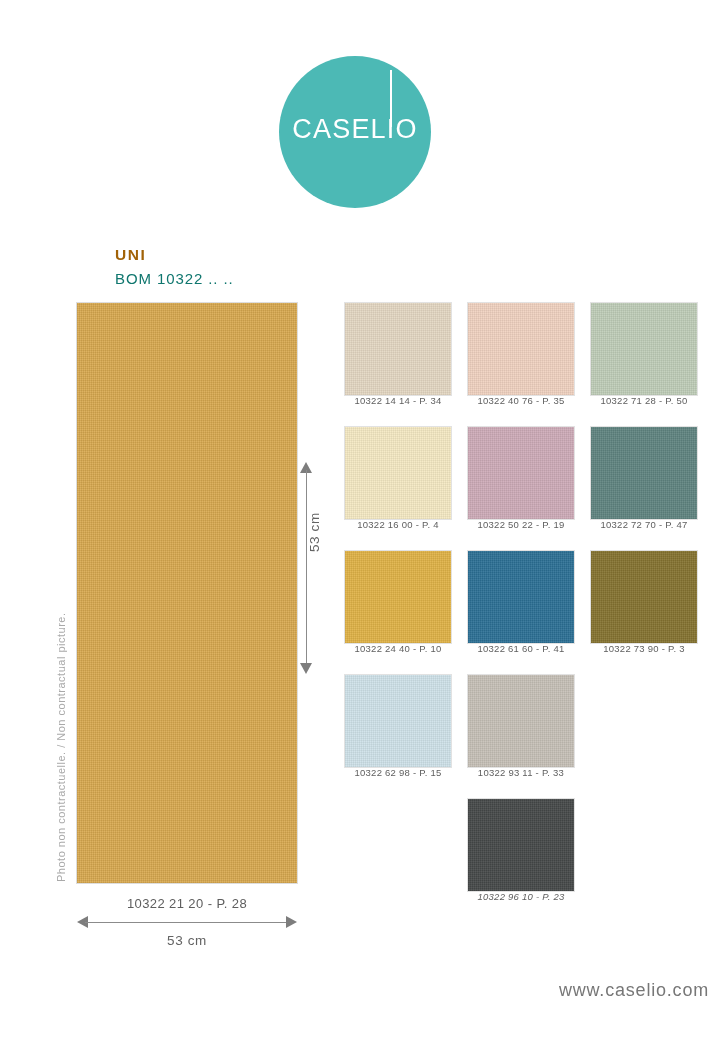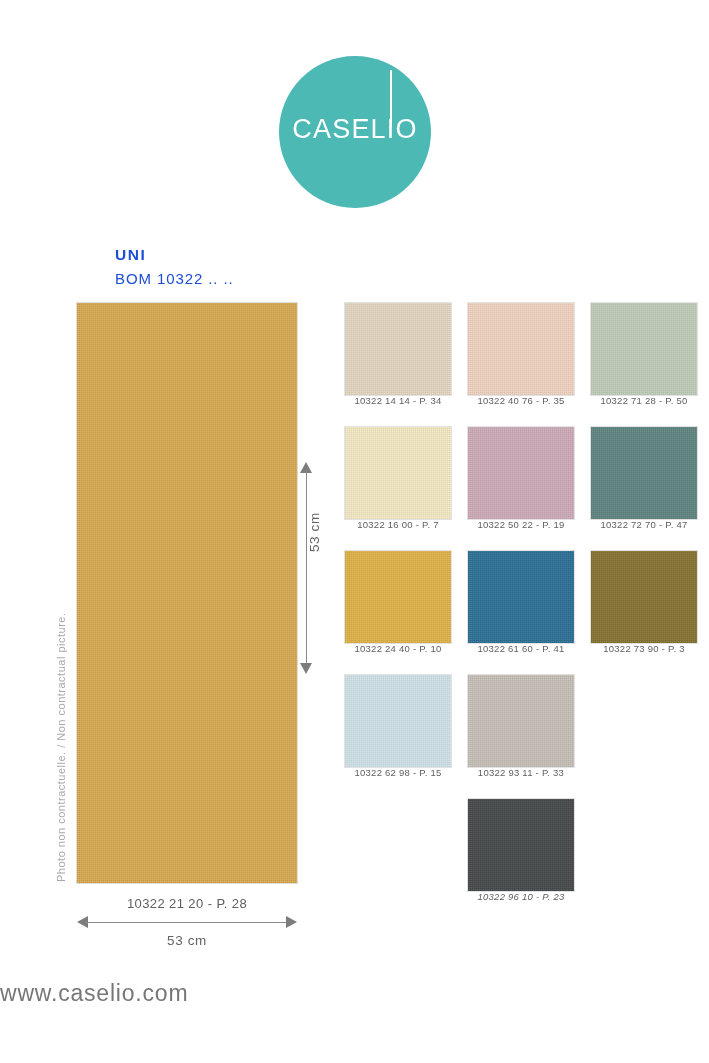--- a/index.html
+++ b/index.html
@@ -52,30 +52,30 @@
   }
 
   
   #collection-title {
     position: absolute;
     left: 115px;
     top: 246px;
     font-size: 15.5px;
     font-weight: 700;
     letter-spacing: 1.6px;
-    color: #1d4ed8;
+    color: #a16207;
   }
   #collection-reference {
     position: absolute;
     left: 115px;
     top: 270px;
     font-size: 15px;
     font-weight: 400;
     letter-spacing: 0.9px;
-    color: #1d4ed8;
+    color: #0f766e;
   }
 
   
   #main-panel-wrap {
     position: absolute;
     left: 77px;
     top: 303px;
     width: 220px;
     height: 580px;
   }
@@ -217,22 +217,22 @@
     white-space: nowrap;
   }
   .swatch-row.single { justify-content: center; font-style: italic; }
 
   
   #footer-url {
     position: absolute;
     left: 0;
     right: 0;
     top: 980px;
-    text-align: left;
-    font-size: 23px;
+    text-align: right;
+    font-size: 18px;
     color: #777777;
     letter-spacing: 0.8px;
     font-weight: 400;
   }
 </style>
 </head>
 <body>
 
 <div id="brand-logo">
   <div class="logo-circle" style="background: rgb(76, 185, 181);"></div>
@@ -275,21 +275,21 @@
         <div class="swatch-code">10322 40 76 - P. 35</div>
       </div>
       <div class="swatch-cell">
         <div class="swatch-tile" style="background-color: rgb(191, 205, 184);"></div>
         <div class="swatch-code">10322 71 28 - P. 50</div>
       </div>
     </div>
     <div class="swatch-row">
       <div class="swatch-cell">
         <div class="swatch-tile" style="background-color: rgb(245, 233, 195);"></div>
-        <div class="swatch-code">10322 16 00 - P. 7</div>
+        <div class="swatch-code">10322 16 00 - P. 4</div>
       </div>
       <div class="swatch-cell">
         <div class="swatch-tile" style="background-color: rgb(206, 171, 184);"></div>
         <div class="swatch-code">10322 50 22 - P. 19</div>
       </div>
       <div class="swatch-cell">
         <div class="swatch-tile" style="background-color: rgb(95, 132, 128);"></div>
         <div class="swatch-code">10322 72 70 - P. 47</div>
       </div>
     </div>

